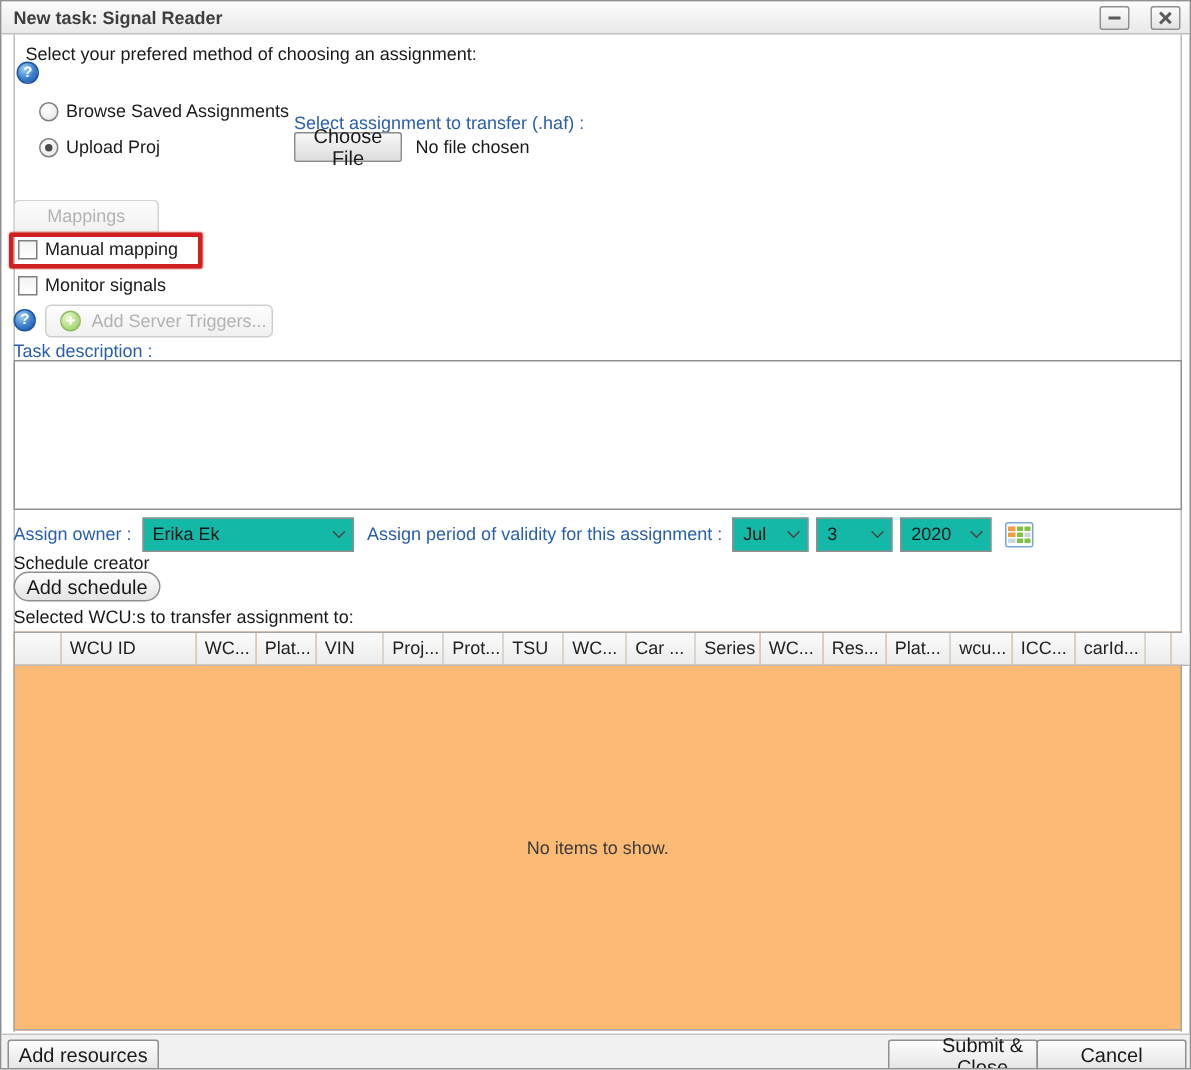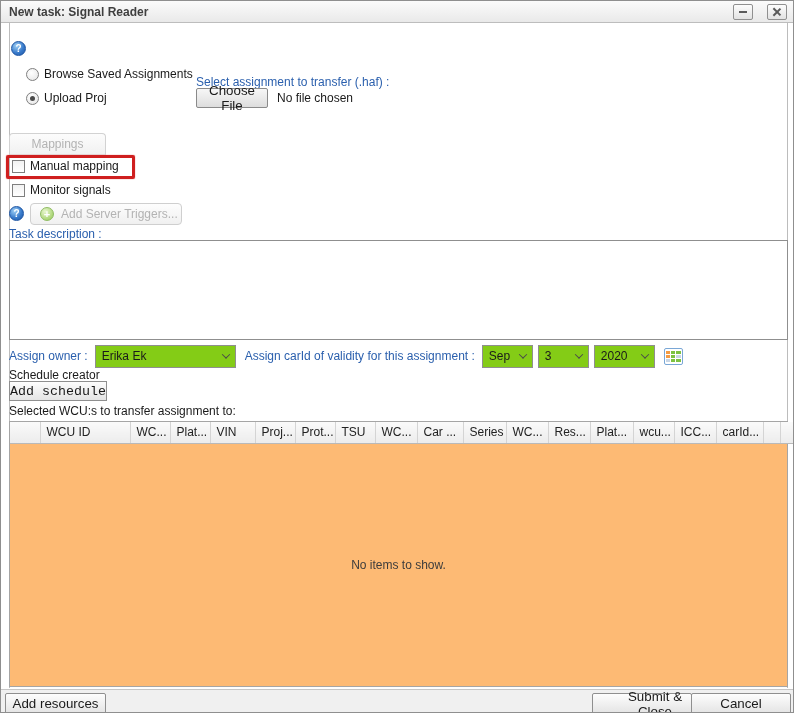--- a/index.html
+++ b/index.html
@@ -57,30 +57,30 @@
     display:flex; align-items:center; gap:7px; padding-left:9px; justify-content:flex-start; }
   .plus-icon { width:14px; height:14px; border-radius:50%; border:1px solid #8fbc62; flex:0 0 auto;
     background:radial-gradient(circle at 35% 30%, #e8f6cf, #94c953); color:#fff; font-size:11px; font-weight:bold;
     display:flex; align-items:center; justify-content:center; line-height:1; }
 
   textarea.task-desc { position:absolute; left:8px; top:239px; width:779px; height:100px;
     border:1px solid #8f8f8f; resize:none; font-family:"Liberation Sans", sans-serif; font-size:12px; padding:3px; }
 
   
   .assign-row { position:absolute; left:8px; top:343px; height:24px; display:flex; align-items:center; }
-  .fakeselect { height:23px; border:1px solid #8f8f8f; background:#84cc16; display:flex; align-items:center;
+  .fakeselect { height:23px; border:1px solid #8f8f8f; background:#14b8a6; display:flex; align-items:center;
     justify-content:space-between; padding:0 6px; cursor:pointer; }
   .chevron { width:6px; height:6px; border-right:1.5px solid #4a4a4a; border-bottom:1.5px solid #4a4a4a;
     transform:rotate(45deg) translate(-1px,-1px); }
   .calendar-icon { width:19px; height:17px; border:1px solid #7aa7d6; border-radius:2px; background:#fff;
     margin-left:9px; padding:2px 1px 1px 1px; display:grid; grid-template-columns:repeat(3,1fr); grid-template-rows:repeat(3,1fr); gap:1px; cursor:pointer; }
   .calendar-icon span { display:block; }
   .c-or { background:#f49b42; } .c-gr { background:#7dc242; } .c-gy { background:#c9d6e4; }
 
-  .add-schedule-btn { position:absolute; left:8px; top:380px; width:98px; height:20px; border-radius:0;font-family:Liberation Mono, monospace; }
+  .add-schedule-btn { position:absolute; left:8px; top:380px; width:98px; height:20px; border-radius:10px; }
 
   
   .wcu-table { position:absolute; left:8px; top:420px; width:779px; height:266px; border:1px solid #a5a5a5; background:#fdba74; }
   .wcu-table table { width:100%; border-collapse:collapse; table-layout:fixed; }
   .wcu-table th { height:21px; font-weight:normal; font-size:12px; color:#222; text-align:left; padding:0 0 0 6px;
     background:linear-gradient(#fafafa,#ececec); border-right:1px solid #d4d4d4; border-bottom:1px solid #b9b9b9;
     overflow:hidden; white-space:nowrap; cursor:pointer; }
   .wcu-table th:last-child { border-right:none; }
   .table-body { height:243px; display:flex; align-items:center; justify-content:center; color:#3c3c3c; }
 
@@ -104,20 +104,21 @@
     <div class="winbtn min">
         <div class="minus-glyph"></div>
       </div>
     <div class="winbtn close">
         <div class="x-glyph"></div>
       </div>
   </div>
 
   <div class="panel-frame"></div>
 
+  <div class="abs" style="left:16px; top:28px;">Select your prefered method of choosing an assignment:</div>
   <div class="abs help-icon" style="left:10px; top:40px;">?</div>
 
   <div class="abs" style="left:25px; top:66px; display:flex; align-items:center; gap:5px;">
     <div class="radio"></div>
     <span>Browse Saved Assignments</span>
   </div>
   <div class="abs" style="left:25px; top:90px; display:flex; align-items:center; gap:5px;">
     <div class="radio selected"></div>
     <span>Upload Proj</span>
   </div>
@@ -146,23 +147,23 @@
 
   <div class="abs blue" style="left:8px; top:226px;">Task description :</div>
   <textarea class="task-desc" style=""></textarea>
 
   <div class="assign-row">
     <span class="blue">Assign owner :</span>
     <div class="fakeselect" style="width:141px; margin-left:7px;">
       <span>Erika Ek</span>
       <span class="chevron"></span>
     </div>
-    <span class="blue" style="margin-left:9px;">Assign carId of validity for this assignment :</span>
+    <span class="blue" style="margin-left:9px;">Assign period of validity for this assignment :</span>
     <div class="fakeselect" style="width:51px; margin-left:7px;">
-      <span>Sep</span>
+      <span>Jul</span>
       <span class="chevron"></span>
     </div>
     <div class="fakeselect" style="width:51px; margin-left:5px;">
       <span>3</span>
       <span class="chevron"></span>
     </div>
     <div class="fakeselect" style="width:61px; margin-left:5px;">
       <span>2020</span>
       <span class="chevron"></span>
     </div>

